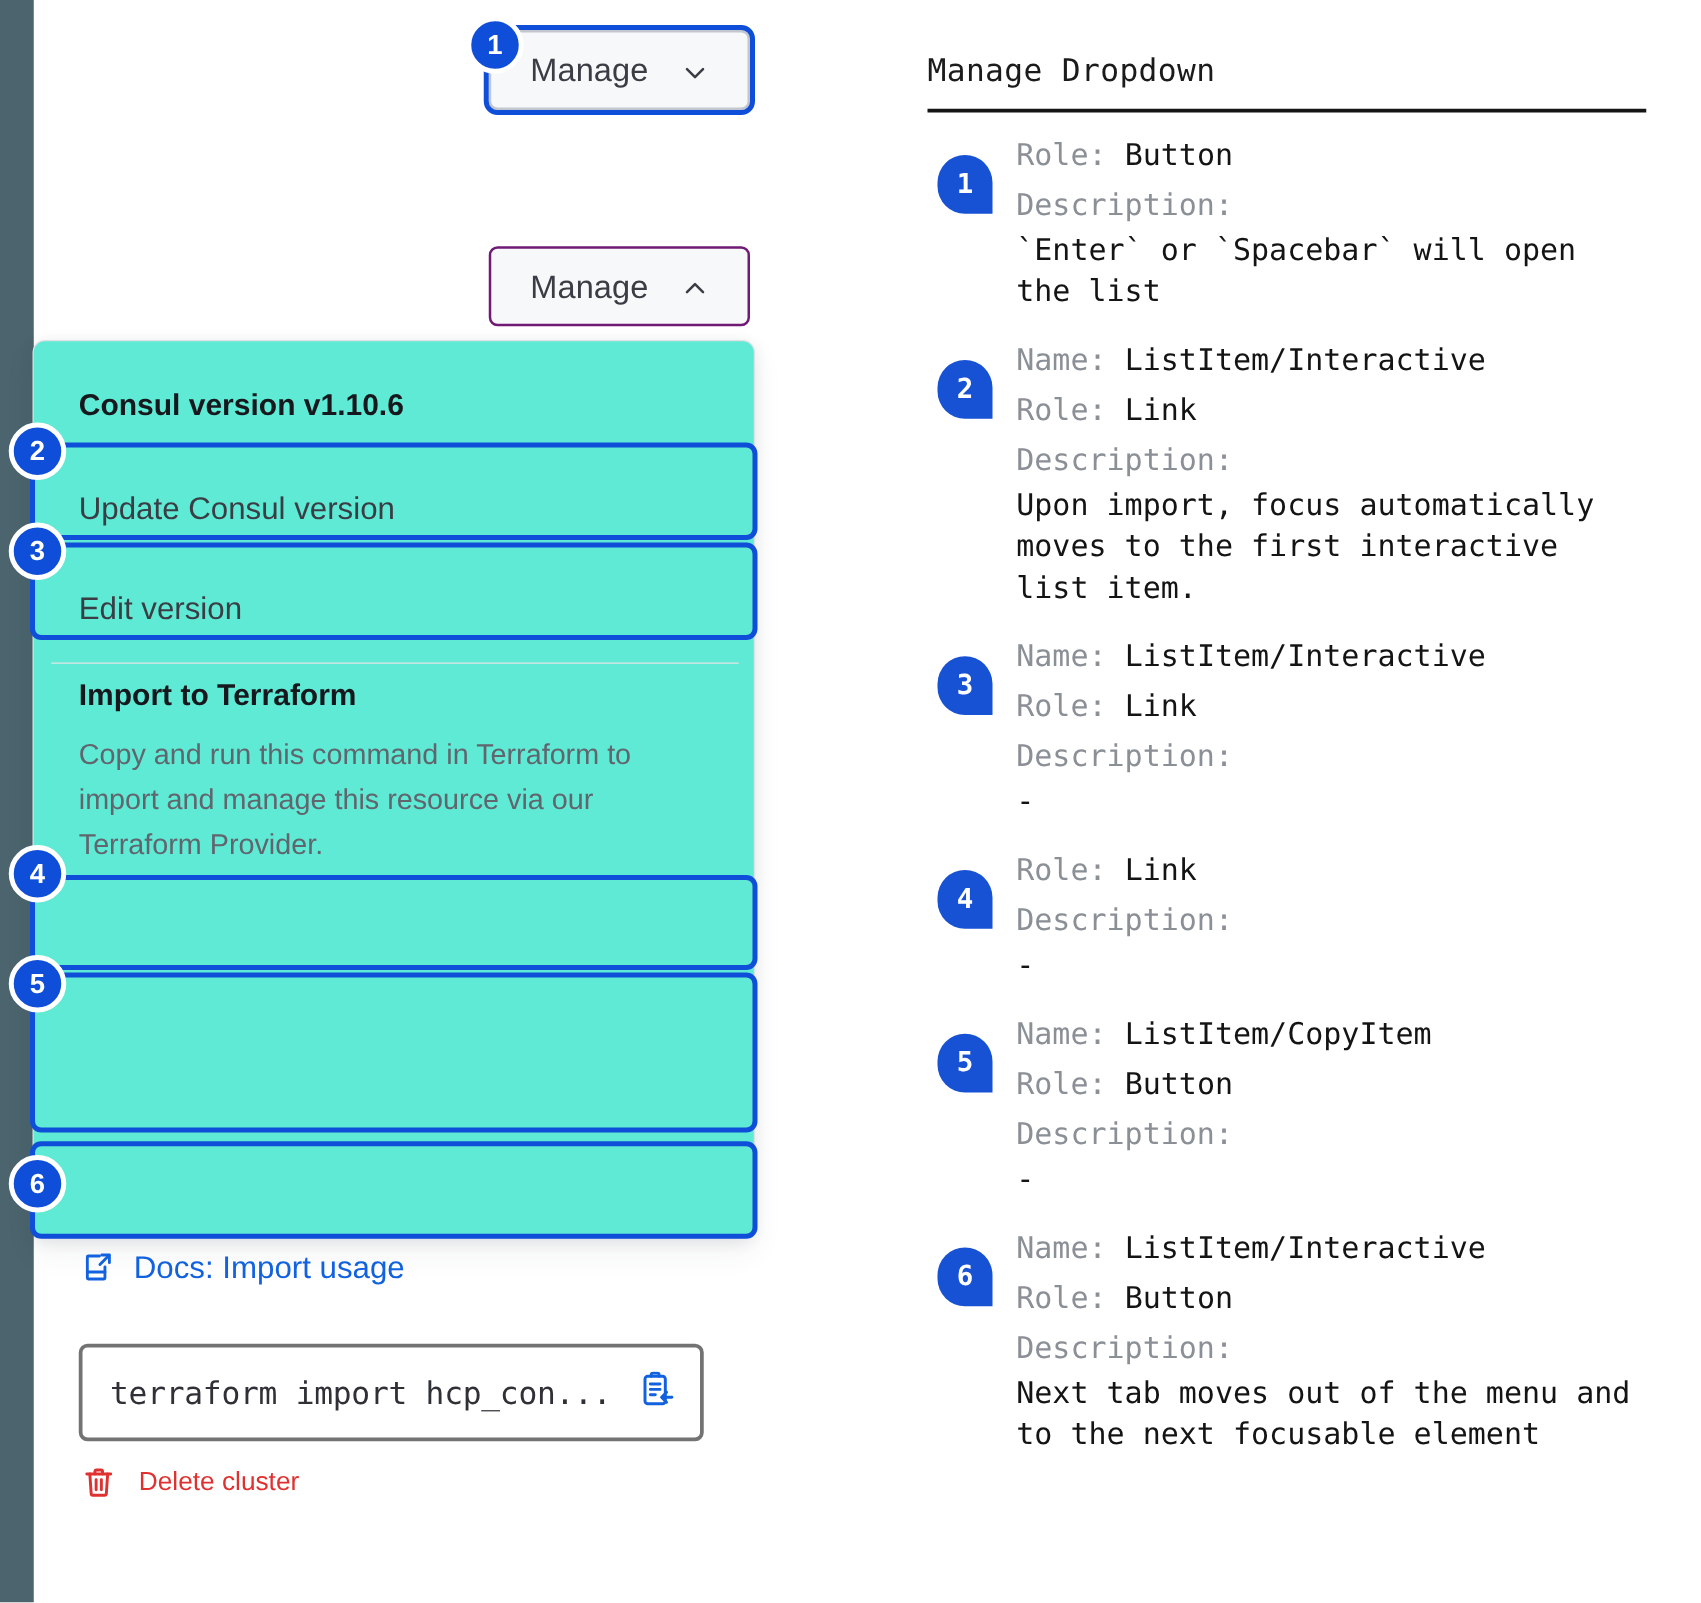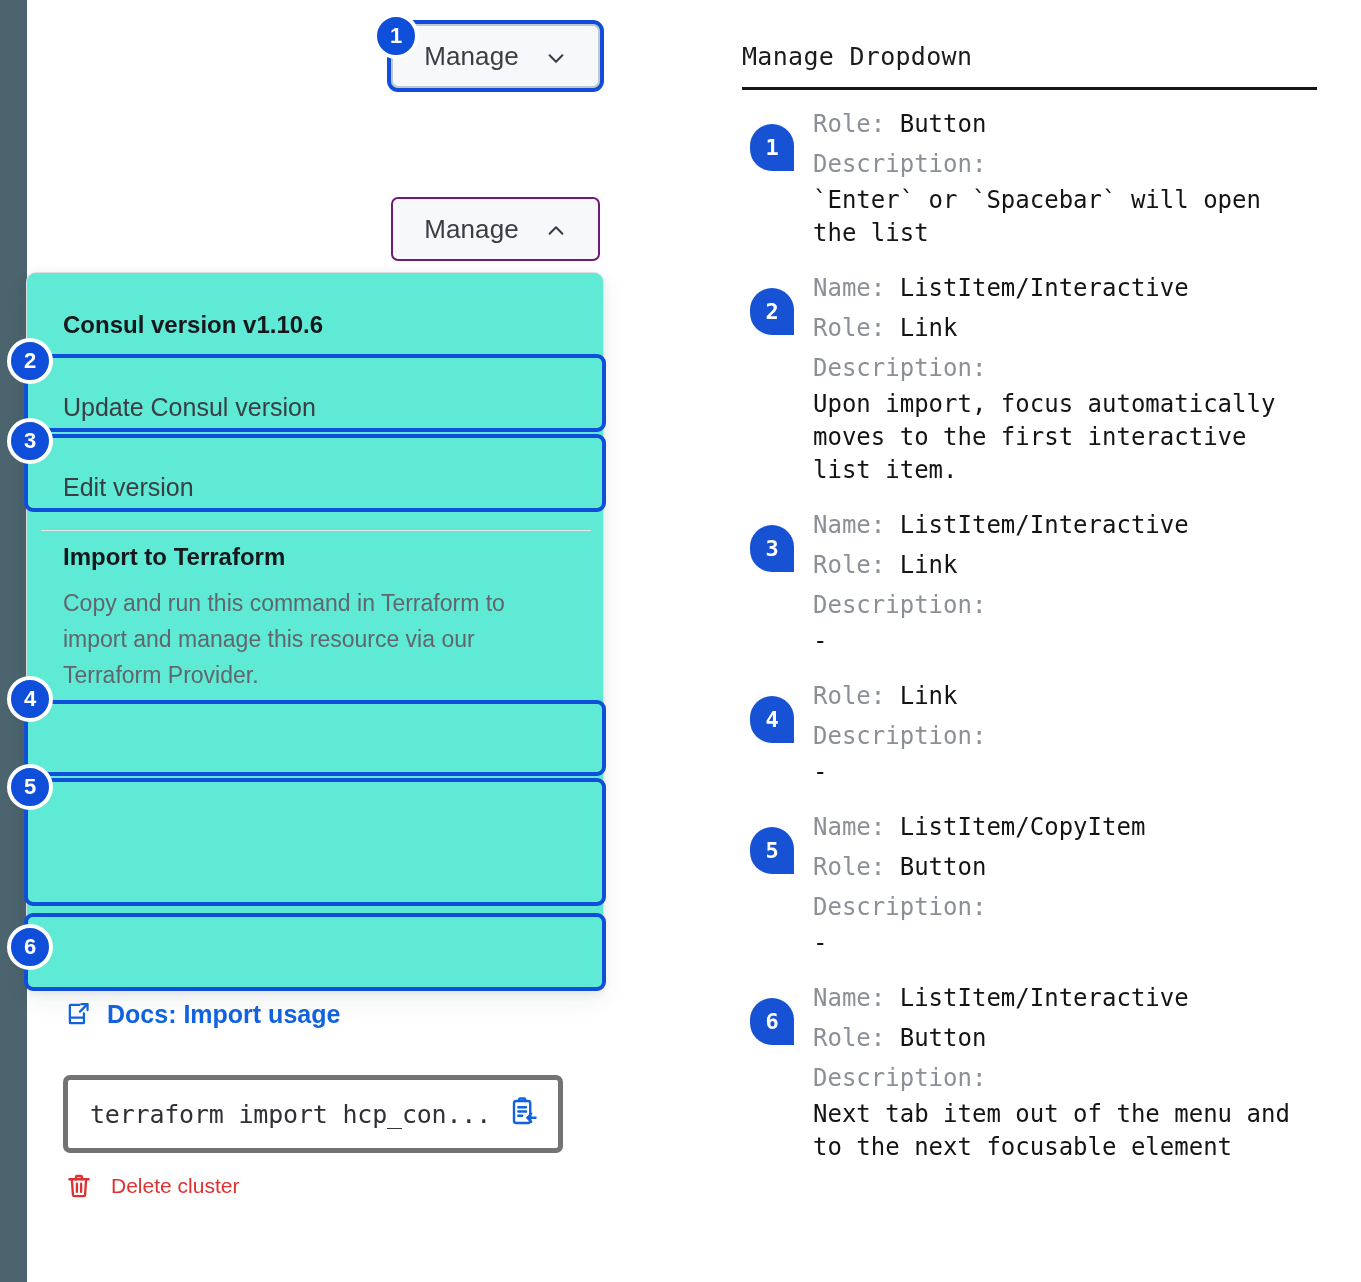--- a/index.html
+++ b/index.html
@@ -82,30 +82,30 @@
   .dd-desc {
     position: absolute; left: 36px; top: 312px;
     width: 505px;
     font-size: 23px; line-height: 36px; color: #61656e;
   }
 
   .dd-link {
     position: absolute; left: 0; top: 705px; width: 578px; height: 72px;
     display: flex; align-items: center; gap: 16px;
     padding-left: 38px;
-    font-size: 25px; color: #1262e0; font-weight: 700;
+    font-size: 25px; color: #1262e0; font-weight: 400;
     white-space: nowrap;
   }
   .dd-link svg { flex: none; display: block; }
 
   .copy-field {
     position: absolute; left: 36px; top: 802px;
     width: 500px; height: 78px;
     background: #ffffff;
-    border: 5px solid #737373;
+    border: 3px solid #737373;
     border-radius: 7px;
     display: flex; align-items: center; justify-content: space-between;
     padding: 0 20px 0 22px;
   }
   .copy-field .code {
     font-family: "DejaVu Sans Mono", "Liberation Mono", monospace;
     font-size: 25px; color: #2f3137; letter-spacing: -.2px;
   }
 
   .dd-delete {
@@ -301,19 +301,19 @@
           <div class="rp-line"><span class="rp-label">Name: </span><span class="rp-val">ListItem/CopyItem</span></div>
           <div class="rp-line"><span class="rp-label">Role: </span><span class="rp-val">Button</span></div>
           <div class="rp-line rp-label">Description:</div>
           <div class="rp-desc">-</div>
         </div>
         <div class="rp-entry">
           <div class="rp-badge">6</div>
           <div class="rp-line"><span class="rp-label">Name: </span><span class="rp-val">ListItem/Interactive</span></div>
           <div class="rp-line"><span class="rp-label">Role: </span><span class="rp-val">Button</span></div>
           <div class="rp-line rp-label">Description:</div>
-          <div class="rp-desc">Next tab item out of the menu and
+          <div class="rp-desc">Next tab moves out of the menu and
 to the next focusable element</div>
         </div>
       </div>
   </div>
 
 </div>
 
 </body></html>

